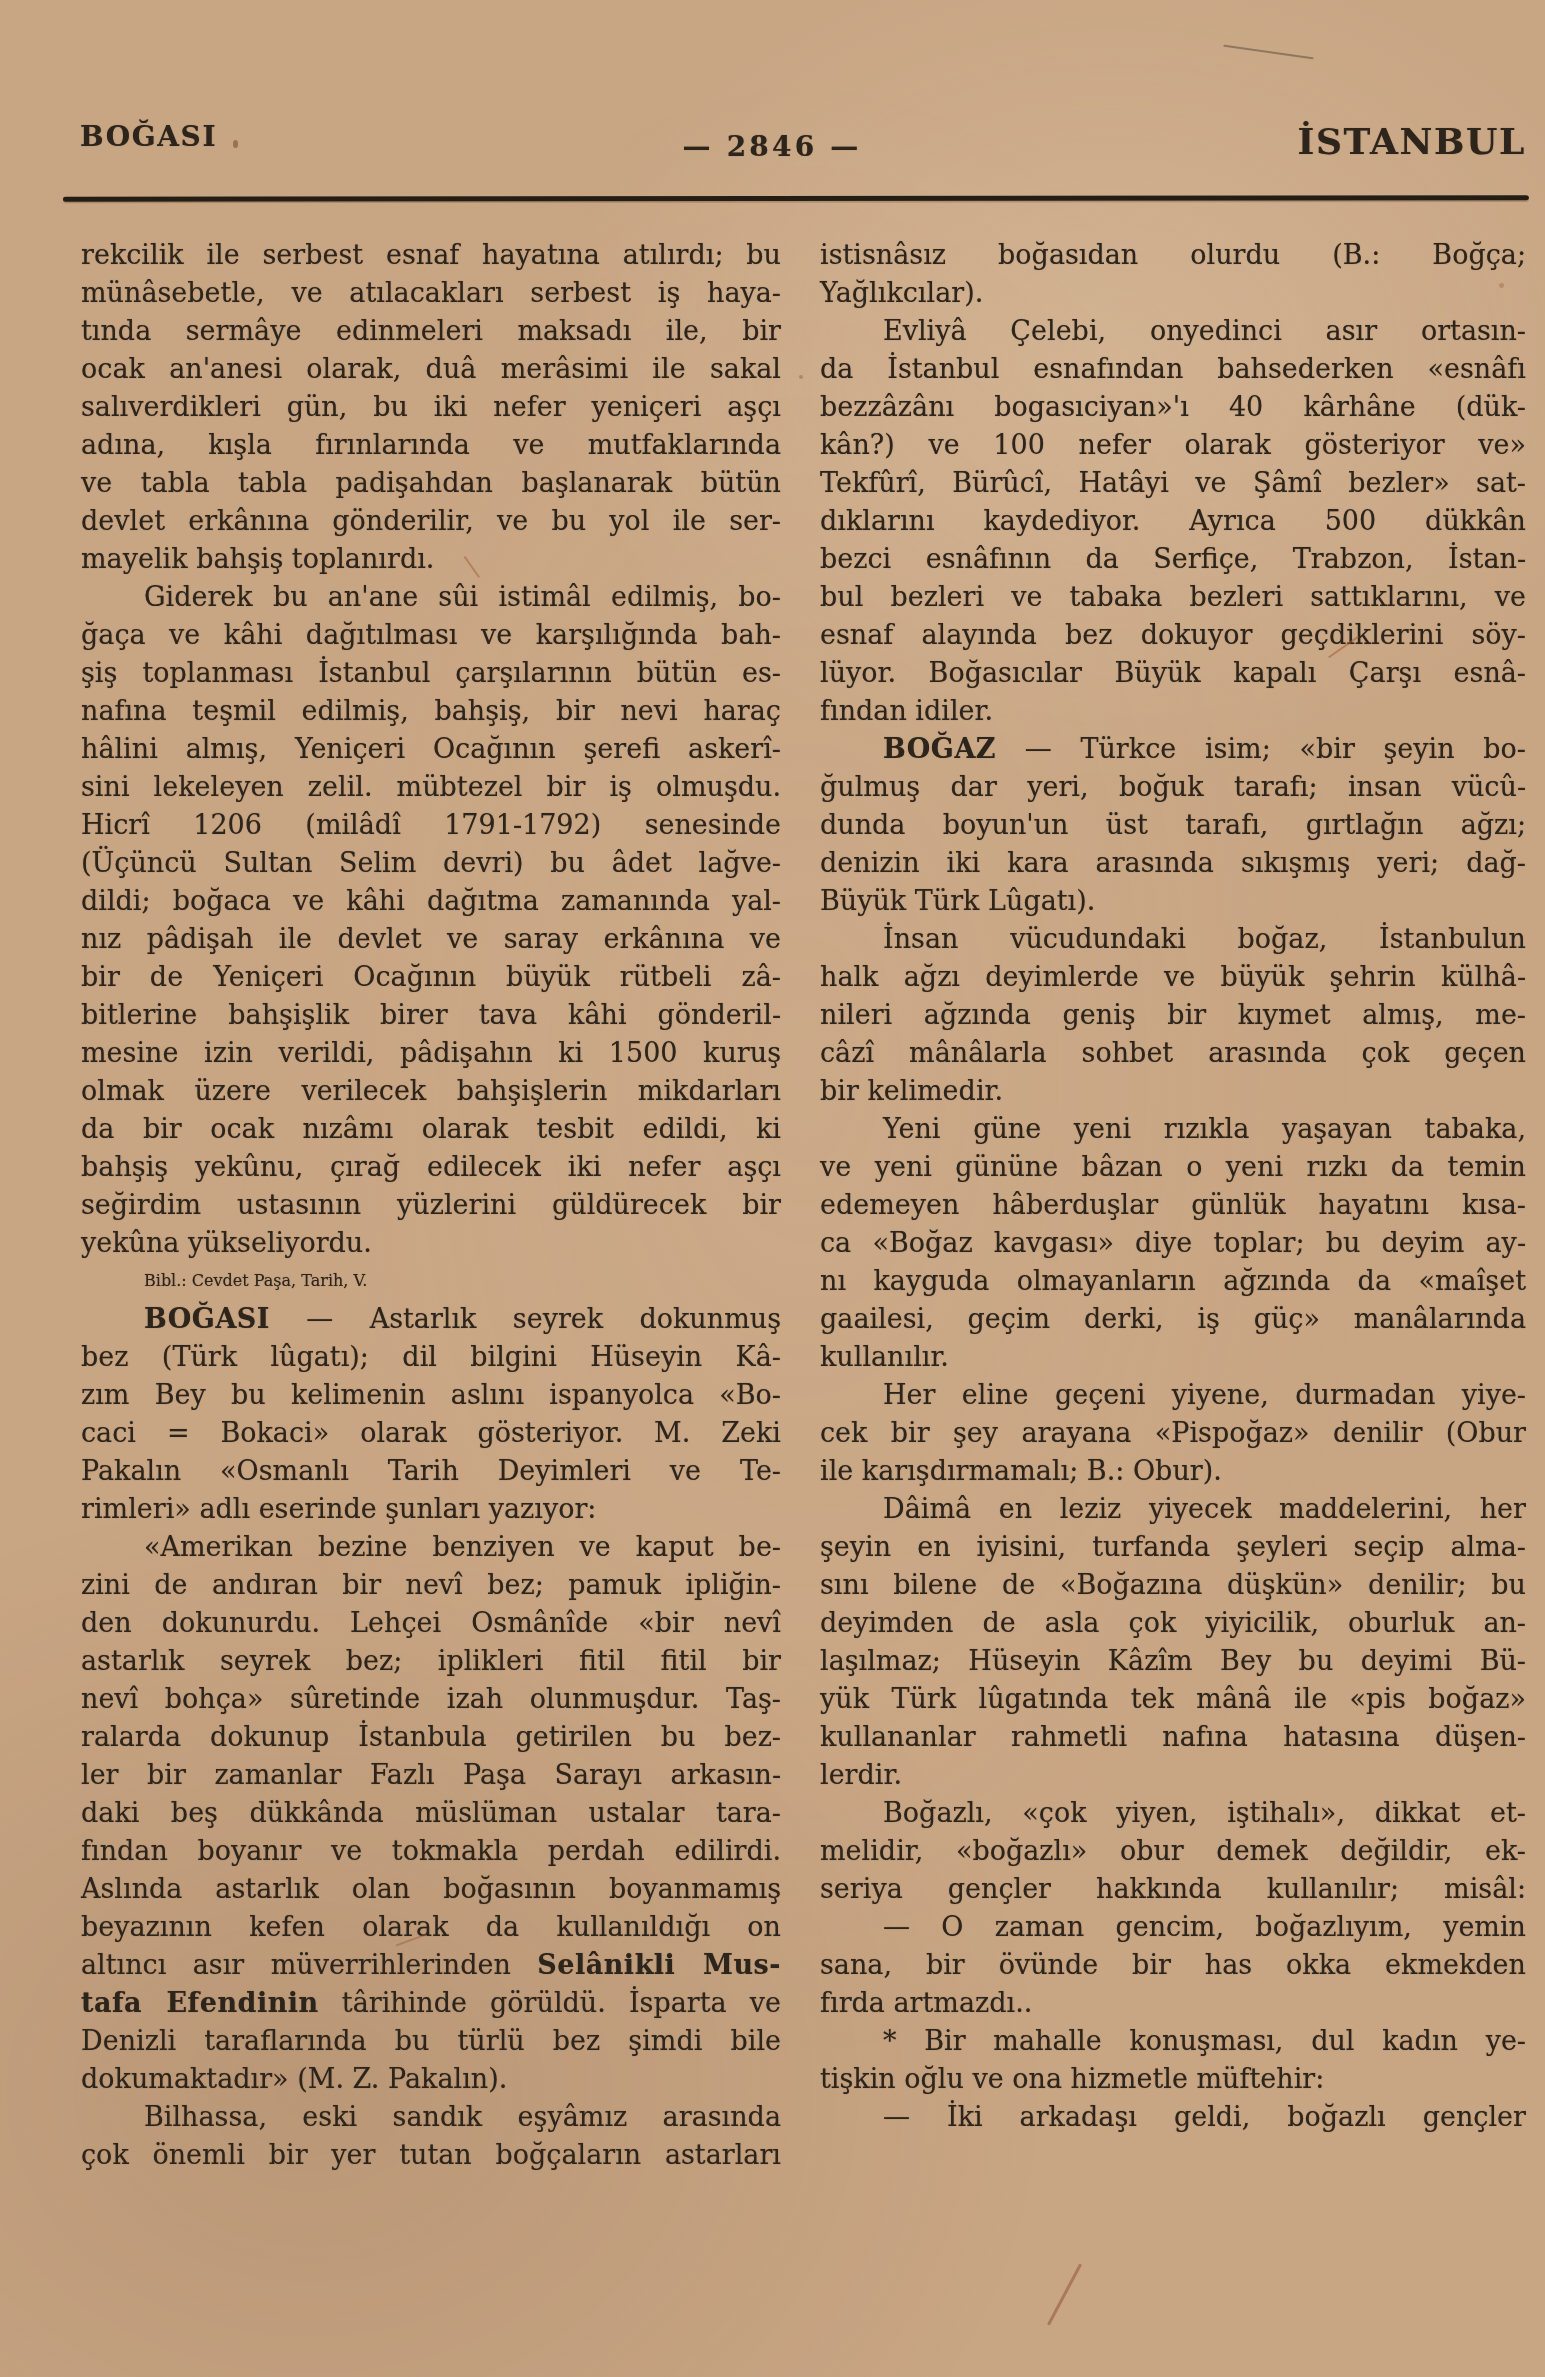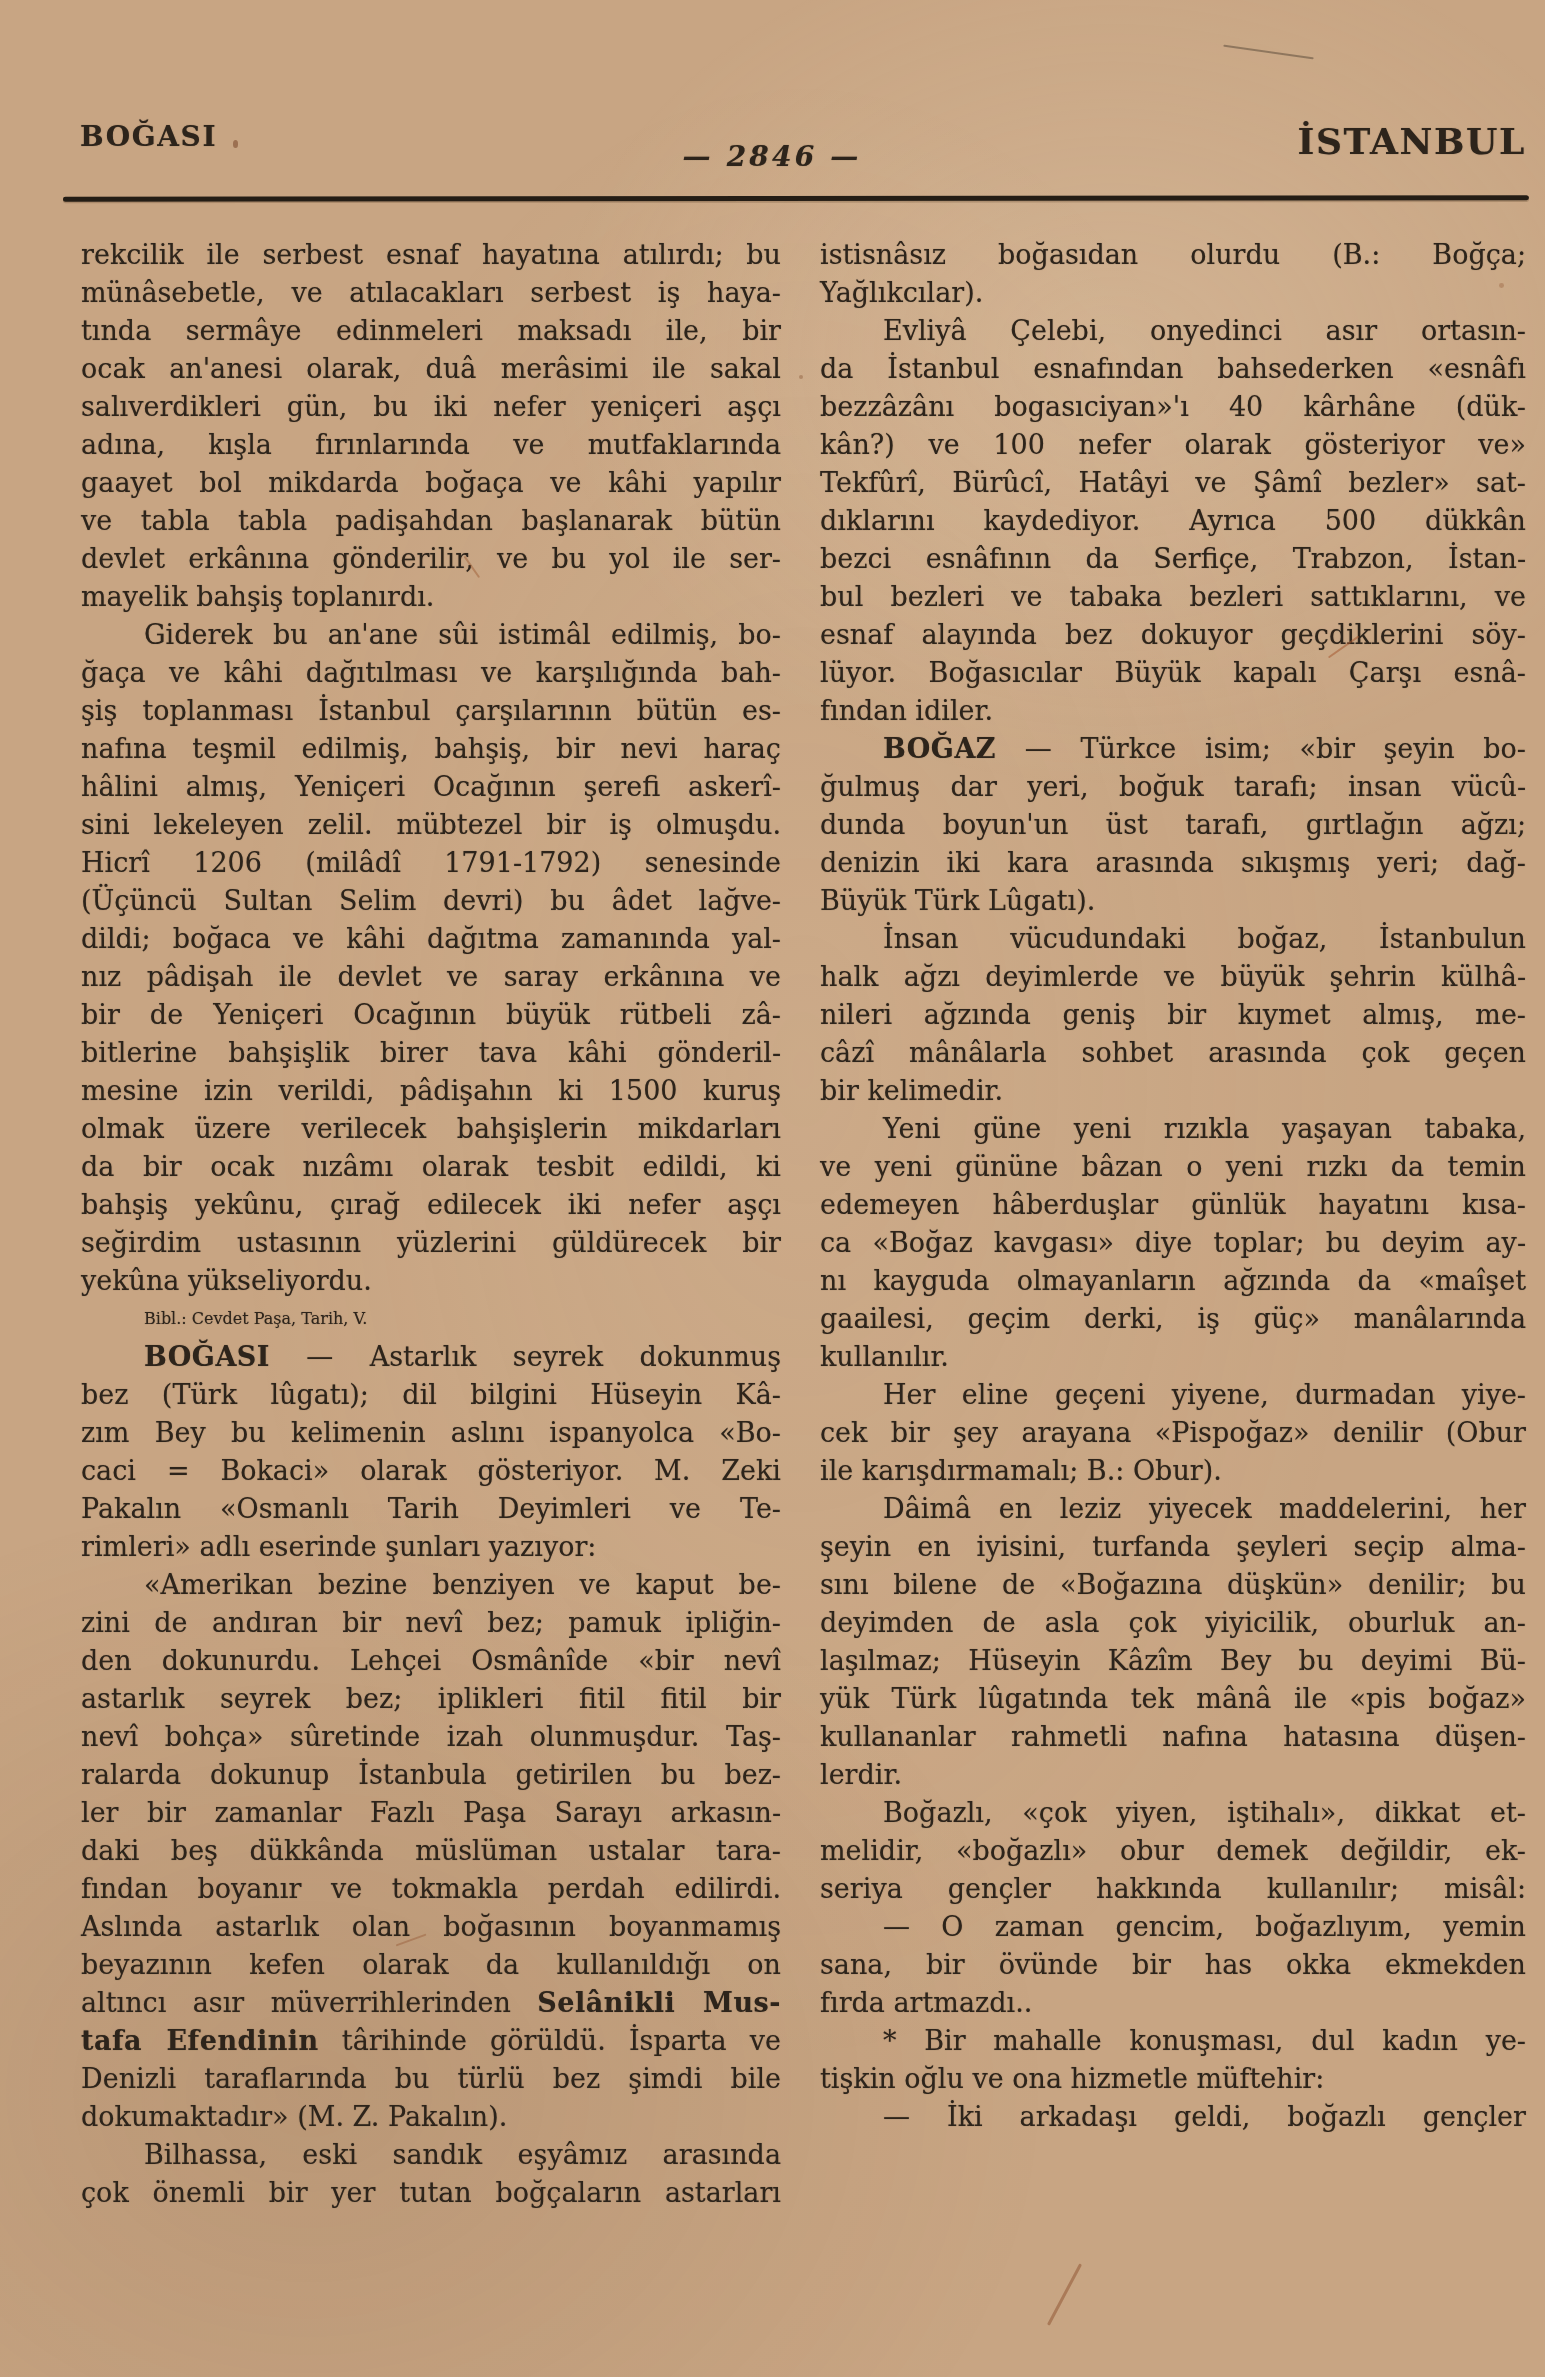--- a/index.html
+++ b/index.html
@@ -10,21 +10,21 @@
       radial-gradient(1122px 908px at 20% 88%, rgba(92,58,28,0.13), transparent 66%),
       radial-gradient(801px 1389px at 52% 45%, rgba(234,210,178,0.10), transparent 72%),
       #c8a583;
     font-family:"DejaVu Serif","Liberation Serif",serif;
     color:#2d241b;
   }
   .ink{text-shadow:0 0 1.1px rgba(52,40,28,0.45);}
   
   #header{position:absolute;top:120px;left:80px;width:1446px;height:48px;font-weight:bold;}
   #header .h-left{position:absolute;left:0;top:0;font-size:28px;letter-spacing:1.6px;}
-  #header .h-center{position:absolute;left:692px;top:20px;transform:translateX(-50%);font-size:28px;font-weight:bold;letter-spacing:3.2px;font-style:italic;}
+  #header .h-center{position:absolute;left:692px;top:10px;transform:translateX(-50%);font-size:28px;font-weight:bold;letter-spacing:3.2px;}
   #header .h-right{position:absolute;right:0;top:0;font-size:36px;letter-spacing:1.6px;}
   #rule{position:absolute;top:196px;left:63px;width:1466px;height:4.8px;background:#241d15;border-radius:2.7px;transform:rotate(-0.05deg);box-shadow:0 1.6px 0.5px rgba(80,55,30,0.25);}
   
   .col{position:absolute;top:236px;}
   #col-left{left:81px;width:700px;}
   #col-right{left:820px;width:706px;}
   .line{
     height:38px;line-height:38px;font-size:27px;
     text-align:justify;text-align-last:justify;
     overflow:visible;
@@ -46,21 +46,20 @@
 </div>
 <div id="rule"></div>
 
 <div id="col-left" class="col">
     <div class="line ink">rekcilik ile serbest esnaf hayatına atılırdı; bu</div>
     <div class="line ink">münâsebetle, ve atılacakları serbest iş haya-</div>
     <div class="line ink">tında sermâye edinmeleri maksadı ile, bir</div>
     <div class="line ink">ocak an'anesi olarak, duâ merâsimi ile sakal</div>
     <div class="line ink">salıverdikleri gün, bu iki nefer yeniçeri aşçı</div>
     <div class="line ink">adına, kışla fırınlarında ve mutfaklarında</div>
-    <div class="line ink">gaayet bol mikdarda boğaça ve kâhi yapılır</div>
     <div class="line ink">ve tabla tabla padişahdan başlanarak bütün</div>
     <div class="line ink">devlet erkânına gönderilir, ve bu yol ile ser-</div>
     <div class="line ink left">mayelik bahşiş toplanırdı.</div>
     <div class="line ink ind">Giderek bu an'ane sûi istimâl edilmiş, bo-</div>
     <div class="line ink">ğaça ve kâhi dağıtılması ve karşılığında bah-</div>
     <div class="line ink">şiş toplanması İstanbul çarşılarının bütün es-</div>
     <div class="line ink">nafına teşmil edilmiş, bahşiş, bir nevi haraç</div>
     <div class="line ink">hâlini almış, Yeniçeri Ocağının şerefi askerî-</div>
     <div class="line ink">sini lekeleyen zelil. mübtezel bir iş olmuşdu.</div>
     <div class="line ink">Hicrî 1206 (milâdî 1791-1792) senesinde</div>

